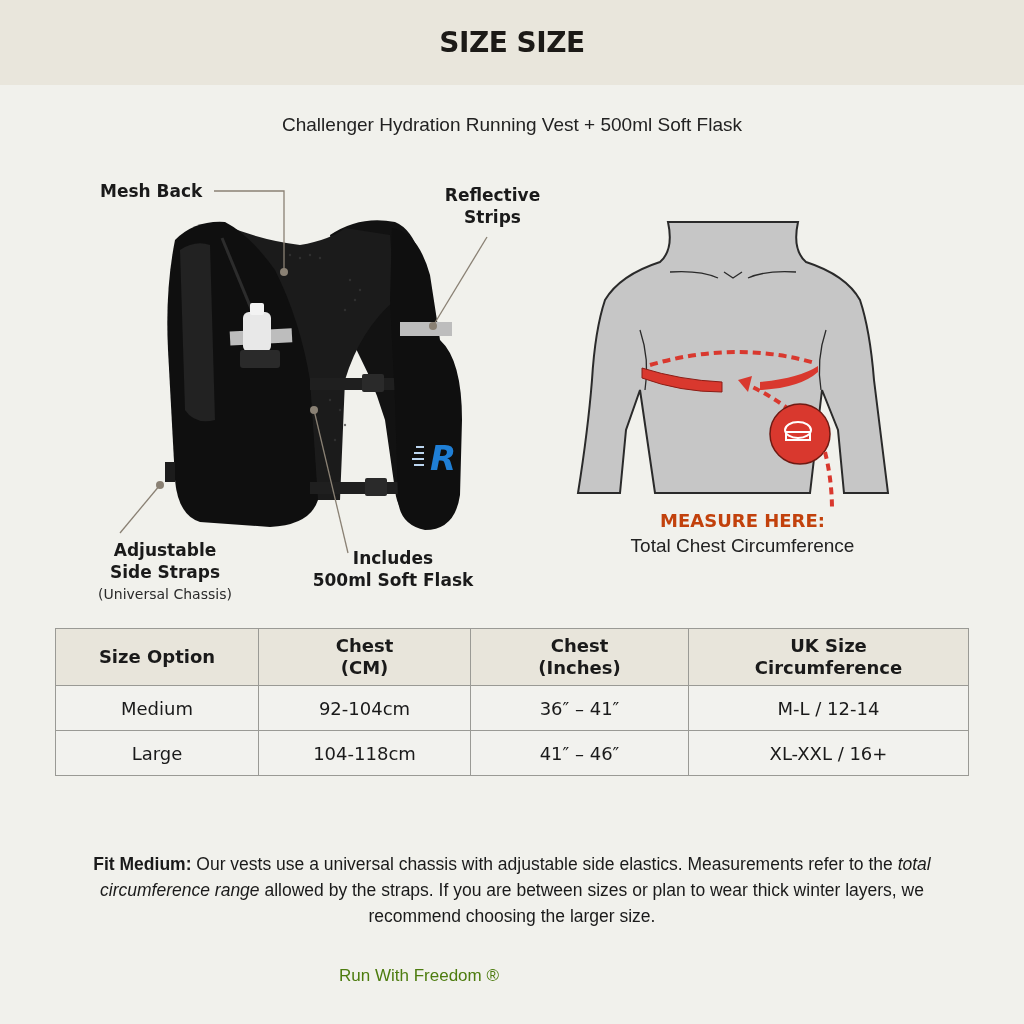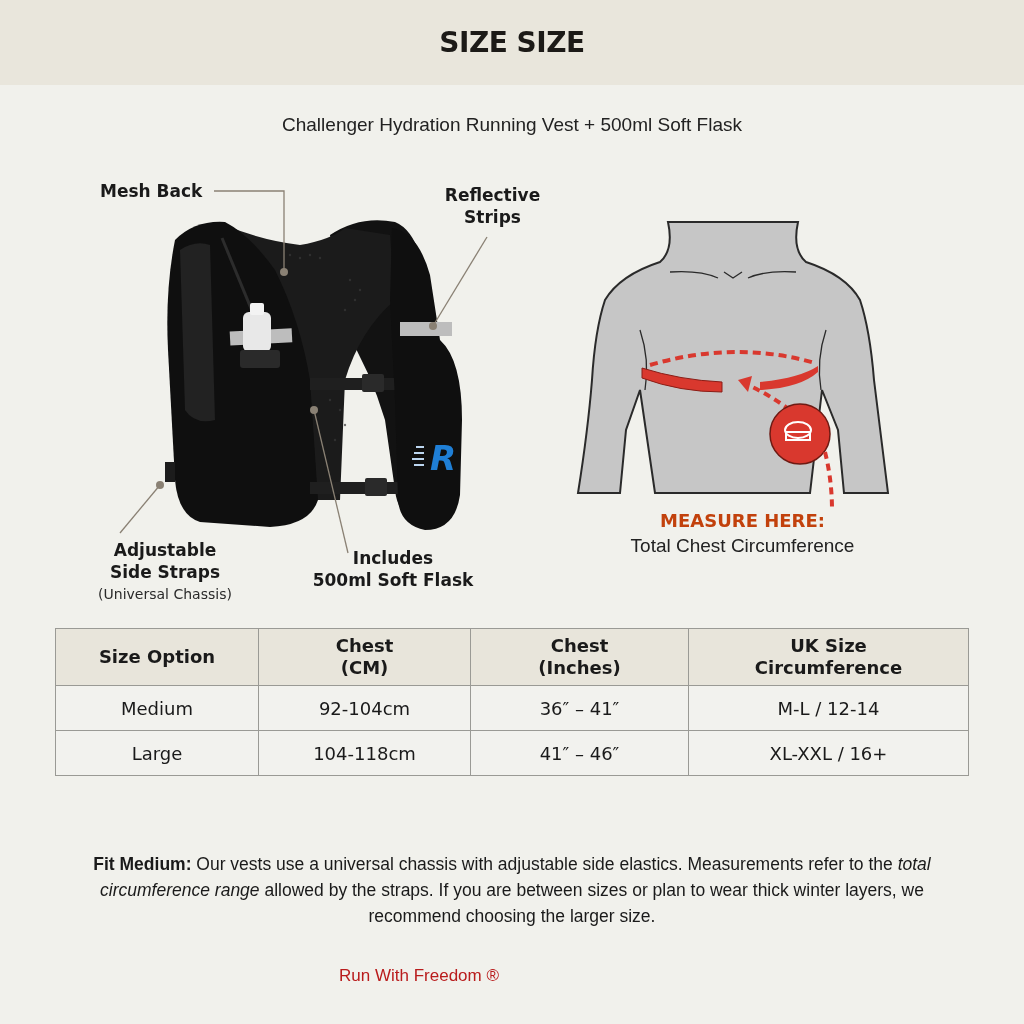--- a/index.html
+++ b/index.html
@@ -48,21 +48,21 @@
     background: #e8e5db; font-weight: bold; font-size: 18px; line-height: 22px; height: 57px;
   }
   .size-table td { background: #f2f2ee; font-size: 18px; height: 45px; font-weight: normal; }
   .advice {
     position: absolute; left: 55px; top: 851px; width: 914px; text-align: center;
     font-size: 17.5px; line-height: 26px; color: #1a1a1a;
   }
   .advice b { font-weight: bold; }
   .footer {
     position: absolute; top: 966px; left: 0; width: 838px; text-align: center;
-    font-size: 17px; color: #b91c1c;
+    font-size: 17px; color: #4d7c0f;
   }
 </style>
 </head>
 <body>
 
 <div class="header">
   <h1>SIZE SIZE</h1>
 </div>
 
 <div class="subtitle">Challenger Hydration Running Vest + 500ml Soft Flask</div>

